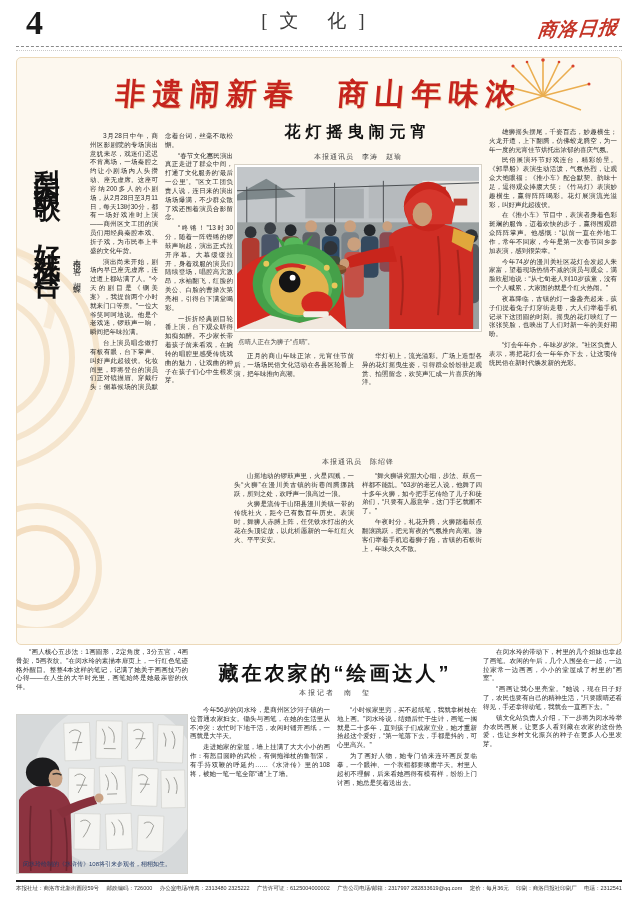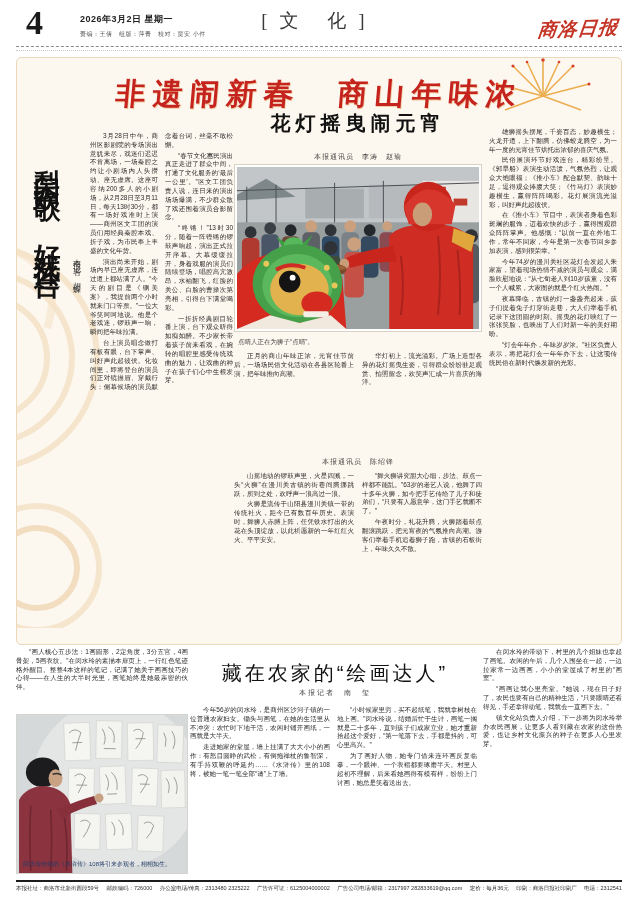--- a/index.html
+++ b/index.html
@@ -27,59 +27,55 @@
   .bodytext { font-size:6.5px; line-height:1.36; text-align:justify; color:#2a2a2a; overflow:hidden; }
 
   
   .liyuan { position:absolute; left:12px; top:74px; width:204px; height:506px; display:flex; }
   .v-title { writing-mode:vertical-rl; text-orientation:upright; font-family:"Liberation Serif","DejaVu Serif",serif; font-size:27px; font-weight:bold; color:#111; letter-spacing:9px; padding-top:16px; }
   .v-byline { writing-mode:vertical-rl; text-orientation:upright; font-size:8px; color:#333; letter-spacing:3px; padding-top:120px; margin-left:5px; }
   .liyuan-body { flex:1; margin-left:9px; column-count:2; column-gap:7px; height:100%; }
 
   
   .art-title { position:absolute; text-align:center; font-weight:bold; color:#121212; }
-  .huadeng-title { left:217px; top:52px; width:248px; font-size:20px; letter-spacing:5px; }
+  .huadeng-title { left:217px; top:64px; width:248px; font-size:16px; letter-spacing:5px; }
   .huadeng-byline { position:absolute; left:217px; top:94px; width:248px; text-align:center; font-size:7px; color:#444; letter-spacing:1px; }
   .photo1 { position:absolute; left:217px; top:106px; width:248px; height:168px; border:1px solid #d8d2c6; background:#fff; padding:2px; }
   .photo1 svg { display:block; width:100%; height:100%; }
   .photo1-caption { position:absolute; left:221px; top:280px; width:244px; font-size:6.5px; color:#4a4a4a; }
   .huadeng-body { position:absolute; left:217px; top:294px; width:248px; height:68px; column-count:2; column-gap:8px; }
   .huoshi-title { left:217px; top:374px; width:248px; font-size:19px; letter-spacing:7px; }
   .huoshi-byline { position:absolute; left:217px; top:399px; width:248px; text-align:center; font-size:7px; color:#444; letter-spacing:1px; }
   .huoshi-body { position:absolute; left:217px; top:414px; width:248px; height:164px; column-count:2; column-gap:8px; }
 
   
   .right-col { position:absolute; left:472px; top:70px; width:128px; height:510px; }
 
   
   .lead-left { position:absolute; left:16px; top:648px; width:172px; height:64px; font-size:6.5px; line-height:1.36; text-align:justify; color:#2a2a2a; overflow:hidden; }
   .photo2 { position:absolute; left:16px; top:714px; width:172px; height:160px; border:1px solid #d4d4d0; background:#d8dbdc; overflow:hidden; }
   .photo2 svg { display:block; width:100%; height:100%; }
   .photo2-caption { position:absolute; left:6px; bottom:5px; width:150px; font-size:6px; line-height:1.35; color:#223a66; }
-  .huihua-title { position:absolute; left:190px; top:660px; width:290px; text-align:center; font-size:20px; font-weight:normal; letter-spacing:3px; color:#121212; }
+  .huihua-title { position:absolute; left:190px; top:660px; width:290px; text-align:center; font-size:20px; font-weight:bold; letter-spacing:3px; color:#121212; }
   .huihua-byline { position:absolute; left:190px; top:688px; width:290px; text-align:center; font-size:7px; color:#444; letter-spacing:2px; }
   .huihua-col1 { position:absolute; left:190px; top:706px; width:140px; height:170px; }
   .huihua-col2 { position:absolute; left:337px; top:706px; width:140px; height:170px; }
   .huihua-col3 { position:absolute; left:483px; top:648px; width:139px; height:228px; }
 
   
   .footer-rule { position:absolute; left:16px; right:16px; top:880px; border-top:2px solid #1c1c1c; }
   .footer { position:absolute; left:16px; right:16px; top:885px; display:flex; justify-content:space-between; font-size:5.5px; color:#333; white-space:nowrap; overflow:hidden; }
 </style>
 </head>
 <body>
 
 <div class="page">
 
   <div class="header">
     <div class="page-num">4</div>
-    <div class="date-block">
-      <div class="date">2026年3月2日 星期一</div>
-      <div class="credits">责编：王倩　组版：萍青　校对：贾安 小件</div>
-    </div>
     <div class="section-title">[文  化]</div>
     <div class="masthead">商洛日报</div>
   </div>
   <div class="rule1"></div>
   <div class="rule2"></div>
 
   <div class="main-box">
 
     <svg class="deco" style="left:-40px; top:150px;" width="160" height="420" viewBox="0 0 160 420">
       <g fill="none" stroke="#f3ddc0" stroke-width="6" opacity="0.7">

